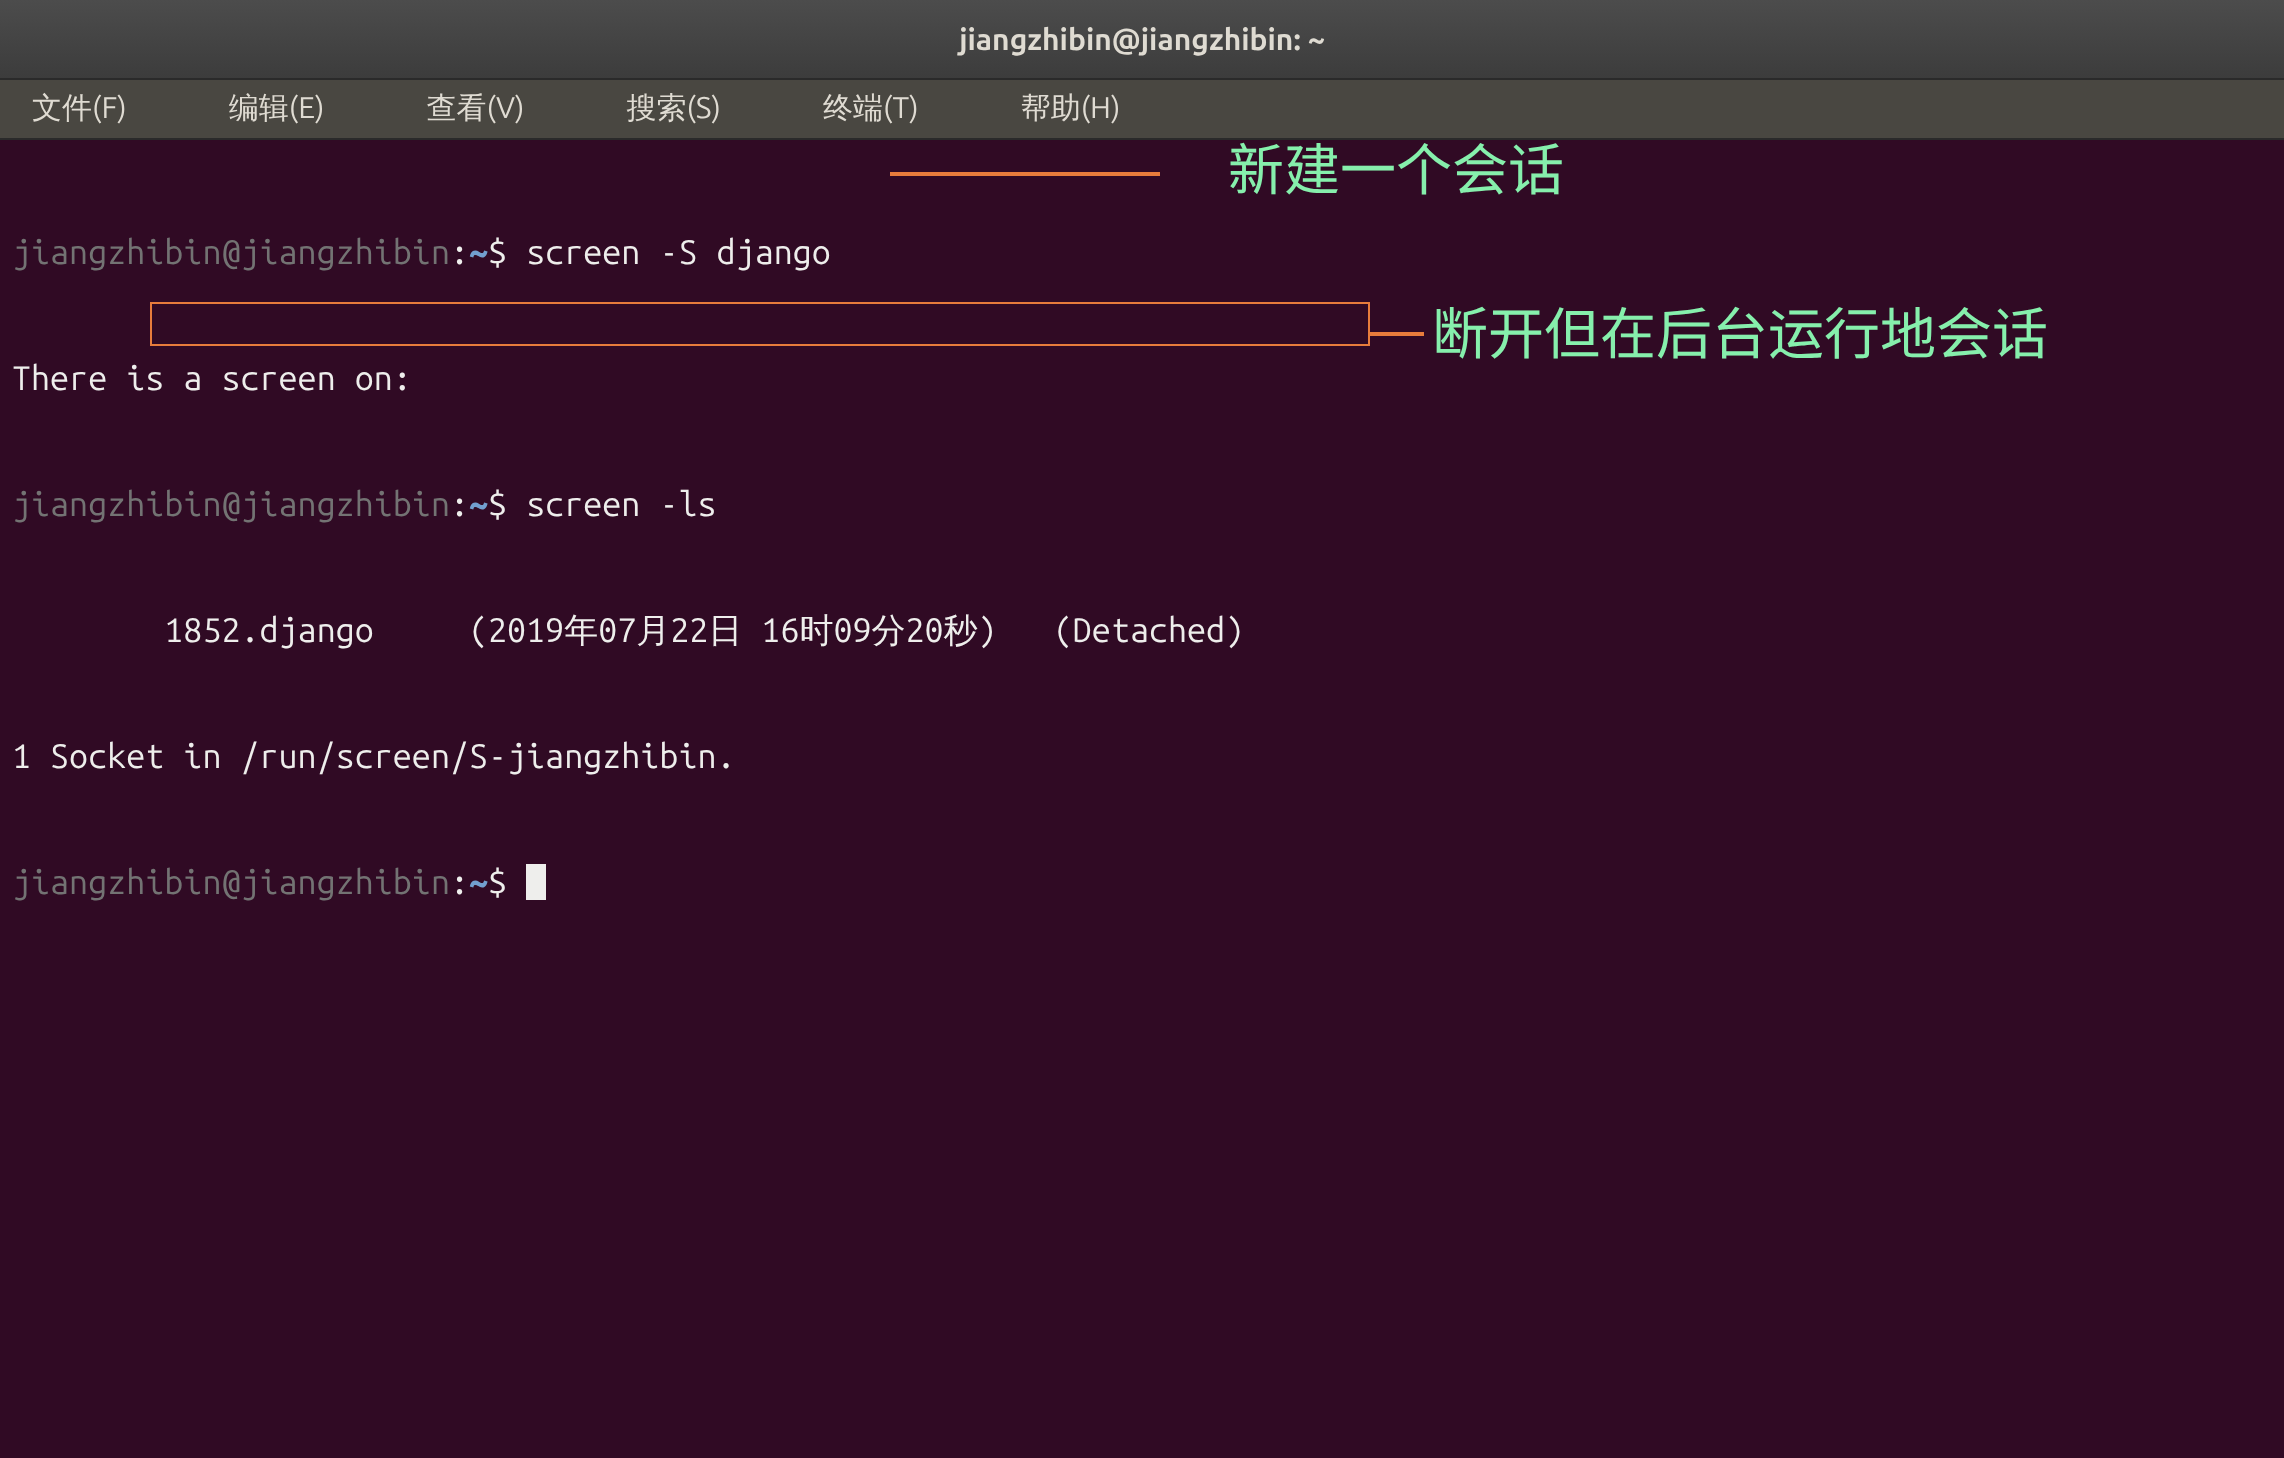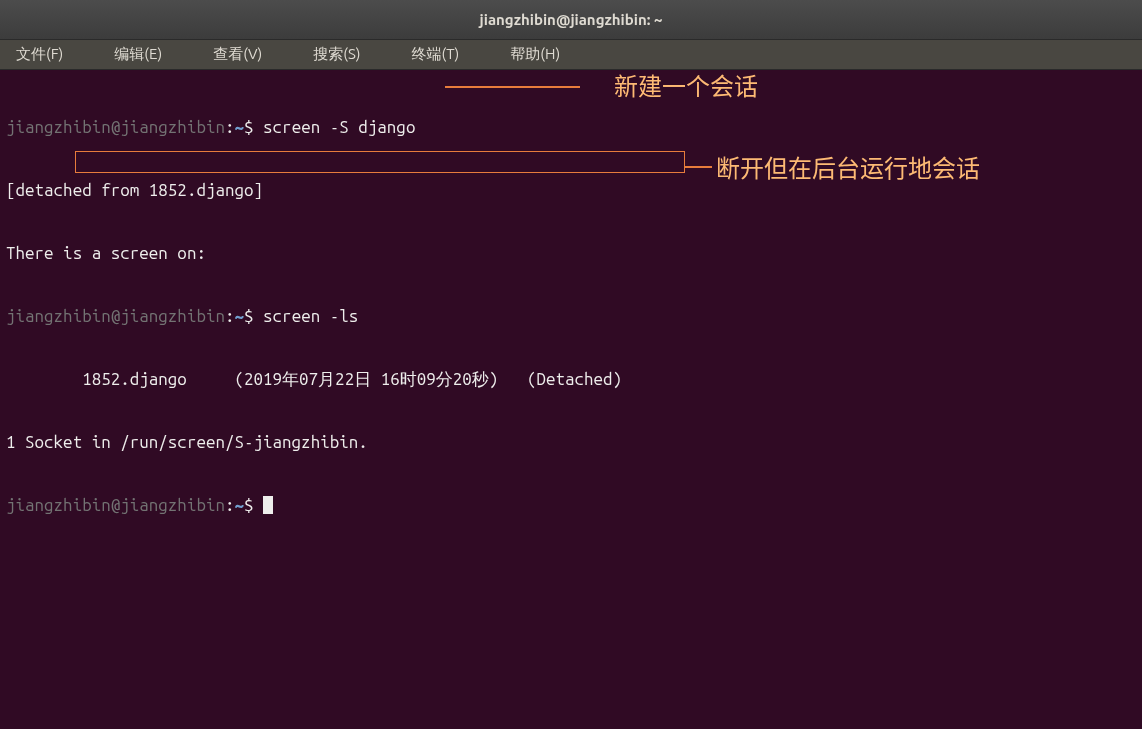--- a/index.html
+++ b/index.html
@@ -57,23 +57,23 @@
   .cursor {
     display: inline-block;
     width: 10px;
     height: 18px;
     background: #eeeeec;
     vertical-align: -3px;
   }
   
   .annot {
     position: absolute;
-    color: #fdba74;
+    color: #86efac;
     font-family: "Noto Sans CJK SC", "Microsoft YaHei", sans-serif;
-    font-size: 24px;
+    font-size: 28px;
     pointer-events: none;
   }
   .annot-line {
     position: absolute;
     background: #e77c3c;
     height: 1.5px;
     pointer-events: none;
   }
   .annot-box {
     position: absolute;
@@ -92,21 +92,20 @@
   <div class="menuitem">文件(F)</div>
   <div class="menuitem">编辑(E)</div>
   <div class="menuitem">查看(V)</div>
   <div class="menuitem">搜索(S)</div>
   <div class="menuitem">终端(T)</div>
   <div class="menuitem">帮助(H)</div>
 </div>
 
 <div class="terminal">
   <span class="line"><span class="prompt-user">jiangzhibin@jiangzhibin</span><span class="prompt-colon">:</span><span class="prompt-path">~</span><span class="prompt-colon">$</span><span class="cmd"> screen -S django</span></span>
-  <span class="line txt">[detached from 1852.django]</span>
   <span class="line txt">There is a screen on:</span>
   <span class="line"><span class="prompt-user">jiangzhibin@jiangzhibin</span><span class="prompt-colon">:</span><span class="prompt-path">~</span><span class="prompt-colon">$</span><span class="cmd"> screen -ls</span></span>
   <span class="line txt">        1852.django     (2019年07月22日 16时09分20秒)   (Detached)</span>
   <span class="line txt">1 Socket in /run/screen/S-jiangzhibin.</span>
   <span class="line"><span class="prompt-user">jiangzhibin@jiangzhibin</span><span class="prompt-colon">:</span><span class="prompt-path">~</span><span class="prompt-colon">$</span><span class="cmd"> </span><span class="cursor"></span></span>
 
   
   <div class="annot-line" style="left:445px; top:16px; width:135px;"></div>
   <div class="annot" style="left:614px; top:4px;">新建一个会话</div>
 

